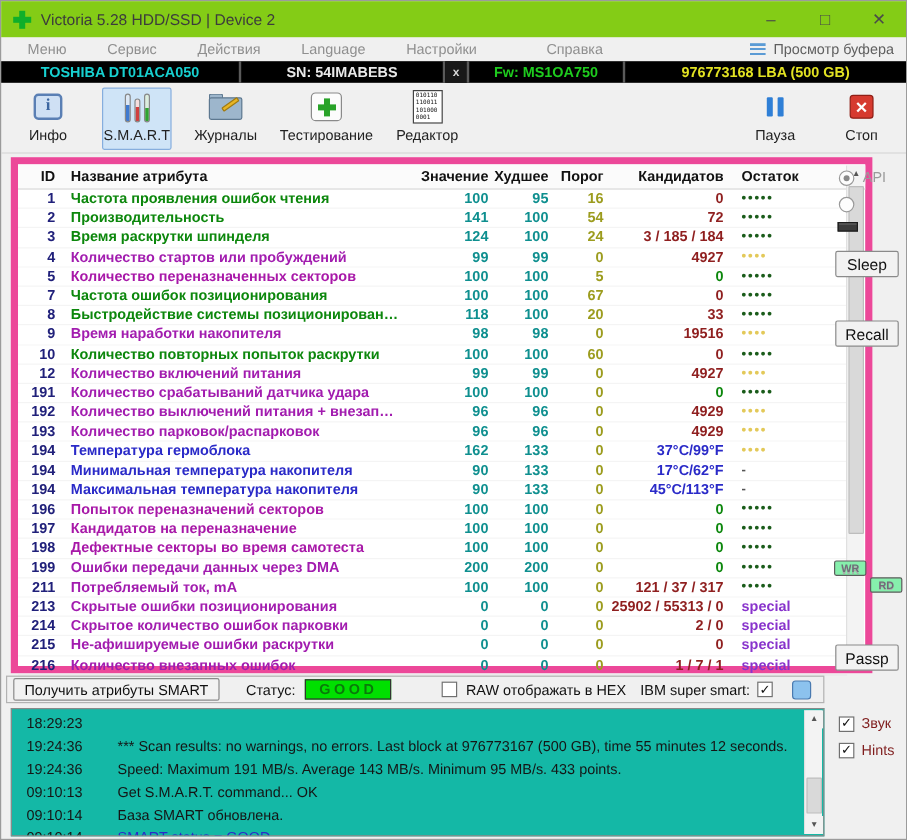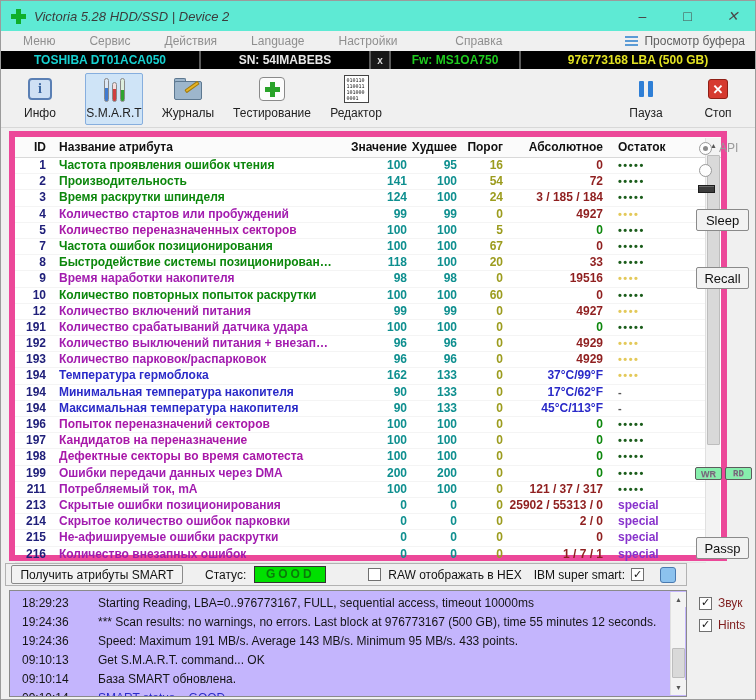--- a/index.html
+++ b/index.html
@@ -1,21 +1,21 @@
 <!DOCTYPE html>
 <html><head>
 <meta charset="utf-8">
 <style>
   * { margin:0; padding:0; box-sizing:border-box; }
   html,body { width:756px; height:700px; }
   body { font-family:"Liberation Sans", sans-serif; background:#f0f0f0; position:relative; overflow:hidden; }
   .window { position:absolute; inset:0; background:#f0f0f0; border:1px solid #9b9b9b; }
 
   
-  .titlebar { position:absolute; left:0; top:0; width:100%; height:30px; display:flex; align-items:center; padding-left:10px; background:#5eead4;font-style:italic; }
+  .titlebar { position:absolute; left:0; top:0; width:100%; height:30px; display:flex; align-items:center; padding-left:10px; background:#84cc16; }
   .app-icon { width:15px; height:15px; position:relative; margin-right:8px; }
   .app-icon::before { content:""; position:absolute; left:5px; top:0; width:5px; height:15px; background:#0faf2a; }
   .app-icon::after { content:""; position:absolute; left:0; top:5px; width:15px; height:5px; background:#0faf2a; }
   .title-text { font-size:13px; color:#3c3c3c; }
   .win-controls { margin-left:auto; display:flex; height:100%; }
   .win-btn { width:45px; height:100%; display:flex; align-items:center; justify-content:center; font-size:14px; color:#4a4a4a; }
 
   
   .menubar { position:absolute; left:0; top:30px; width:100%; height:20px; display:flex; align-items:center; padding:0 10px 0 22px; font-size:12px; color:#8f8f8f; }
   .menu-item { margin-right:34px; }
@@ -110,21 +110,21 @@
   
   .sidepanel { position:absolute; left:690px; top:128px; width:64px; height:434px; font-size:12px; color:#9a9a9a; }
   .radio-row { position:absolute; left:8px; display:flex; align-items:center; gap:7px; }
   .radio { width:13px; height:13px; border-radius:50%; border:1px solid #9a9a9a; background:#fdfdfd; position:relative; }
   .radio.sel::after { content:""; position:absolute; left:3px; top:3px; width:5px; height:5px; border-radius:50%; background:#8a8a8a; }
   .led { position:absolute; left:7px; top:56px; width:17px; height:8px; background:#3c3c3c; border:1px solid #1d1d1d; box-shadow:inset 0 1px 0 #6a6a6a; }
   .side-btn { position:absolute; left:5px; width:53px; height:22px; font-size:13px; }
   .mini-btn { position:absolute; width:27px; height:13px; background:#86efac; border:1px solid #5c5c5c; color:#6e6e78; font-size:9px; font-weight:bold; display:flex; align-items:center; justify-content:center; border-radius:2px; text-shadow:0 1px 0 #aaa; }
 
   
-  .logbox { position:absolute; left:8px; top:589px; width:678px; height:107px; background:#c4b5fd; border:1px solid #8a8a8a; overflow:hidden; }
+  .logbox { position:absolute; left:8px; top:589px; width:678px; height:107px; background:#14b8a6; border:1px solid #8a8a8a; overflow:hidden; }
   .log-lines { position:absolute; left:0; top:3px; right:16px; }
   .log-line { display:flex; height:19px; line-height:19px; font-size:12px; color:#151515; white-space:nowrap; }
   .log-time { width:62px; text-align:left; padding-left:12px; flex:none; }
   .log-text { padding-left:26px; overflow:hidden; }
   .log-text.blue { color:#2a2ac8; }
   .logbox .sb-thumb { bottom:17px; height:30px; }
   .logside { position:absolute; left:692px; top:589px; width:62px; height:107px; font-size:12px; color:#7f1d1d; }
   .logside .cbrow { position:absolute; left:6px; display:flex; align-items:center; gap:6px; }
 </style>
 </head>
@@ -228,21 +228,21 @@
     </div>
   </div>
 
   <div class="smart-table">
     <div class="thead">
       <span class="c-id">ID</span>
       <span class="c-name">Название атрибута</span>
       <span class="c-val">Значение</span>
       <span class="c-worst">Худшее</span>
       <span class="c-thr">Порог</span>
-      <span class="c-abs">Абсолютное</span>
+      <span class="c-abs">Кандидатов</span>
       <span class="c-health">Остаток</span>
     </div>
     <div class="trows" id="table-rows">
         <div class="trow">
           <span class="c-id">1</span>
           <span class="c-name n-green">Частота проявления ошибок чтения</span>
           <span class="c-val">100</span>
           <span class="c-worst">95</span>
           <span class="c-thr">16</span>
           <span class="c-abs a-red">0</span>
@@ -478,40 +478,39 @@
       <span>API</span>
     </div>
     <div class="radio-row" style="top:34px;gap:48px;">
       <span class="radio"></span>
       <span>PIO</span>
     </div>
     <span class="led"></span>
     <div class="btn side-btn" style="top:80px;">Sleep</div>
     <div class="btn side-btn" style="top:138px;">Recall</div>
     <span class="mini-btn" style="left:4px; top:338px;">WR</span>
-    <span class="mini-btn" style="left:34px; top:338px;font-family:Liberation Mono, monospace;">RD</span>
+    <span class="mini-btn" style="left:34px; top:352px;">RD</span>
     <div class="btn side-btn" style="top:408px;">Passp</div>
   </div>
 
   <div class="statusbar">
     <div class="btn get-smart">Получить атрибуты SMART</div>
     <span class="status-label">Статус:</span>
     <span class="good-badge">GOOD</span>
     <span class="cb raw-cb"></span>
     <span class="raw-label">RAW отображать в HEX</span>
     <span class="ibm-label">IBM super smart:</span>
     <span class="cb checked ibm-cb"></span>
     <span class="blue-sq"></span>
   </div>
 
   <div class="logbox">
     <div class="log-lines" id="log-lines">
         <div class="log-line">
           <span class="log-time">18:29:23</span>
-          <span class="log-text">Starting Reading, LBA=0..976773167, FULL, sequential access, timeout 10000ms</span>
         </div>
         <div class="log-line">
           <span class="log-time">19:24:36</span>
           <span class="log-text">*** Scan results: no warnings, no errors. Last block at 976773167 (500 GB), time 55 minutes 12 seconds.</span>
         </div>
         <div class="log-line">
           <span class="log-time">19:24:36</span>
           <span class="log-text">Speed: Maximum 191 MB/s. Average 143 MB/s. Minimum 95 MB/s. 433 points.</span>
         </div>
         <div class="log-line">

